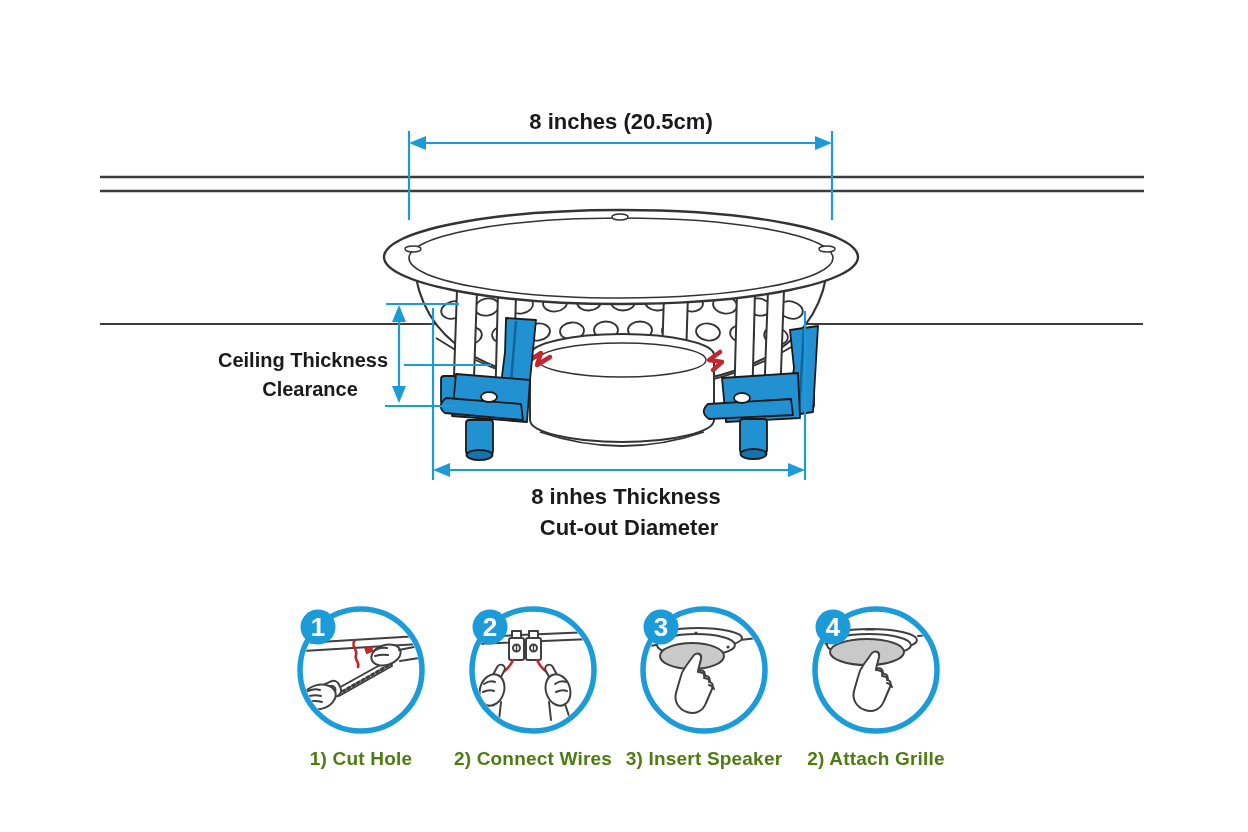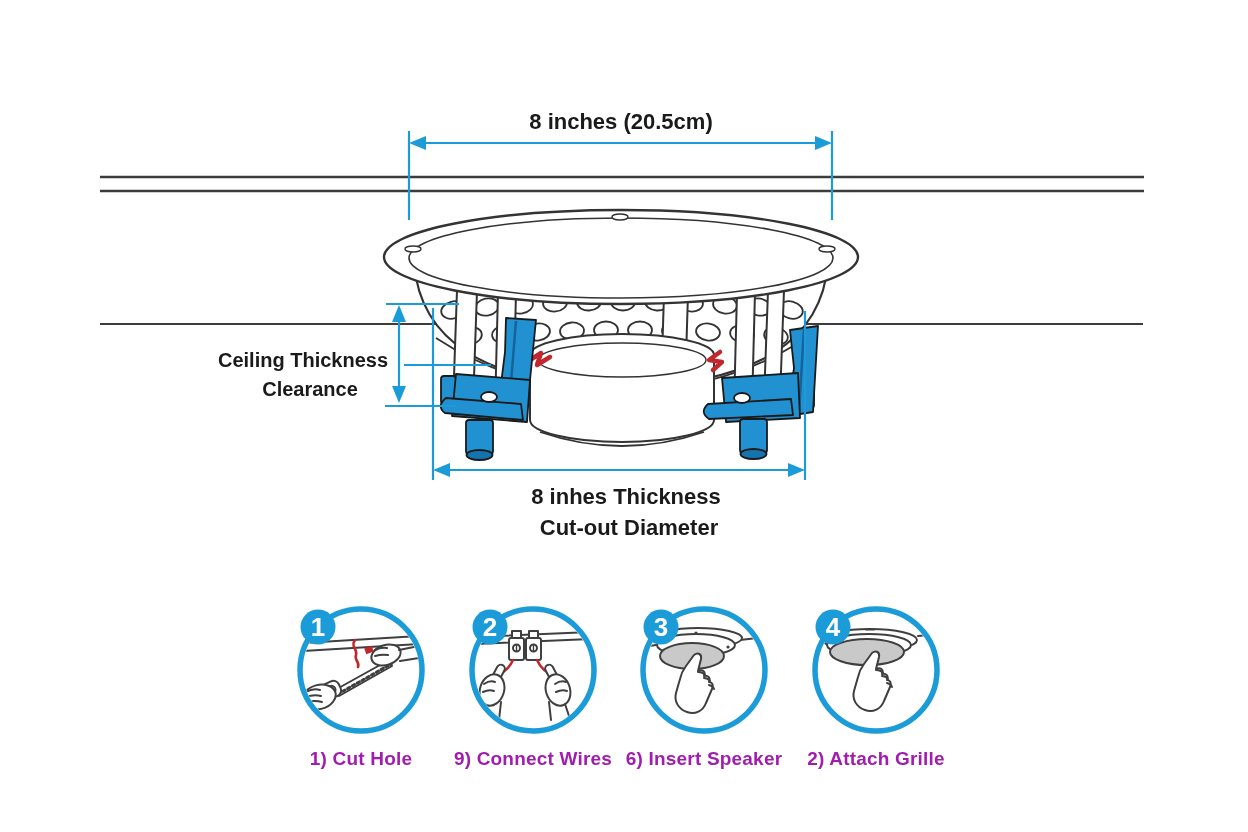--- a/index.html
+++ b/index.html
@@ -1,20 +1,20 @@
 <!DOCTYPE html>
 <html><head>
 <meta charset="utf-8">
 <style>
   html,body{margin:0;padding:0;background:#fff;}
   body{font-family:"Liberation Sans",sans-serif;}
   #canvas{position:relative;width:1248px;height:832px;background:#ffffff;overflow:hidden;margin-top:8px;}
   #main-diagram{position:absolute;left:0;top:0;}
   .step-block{position:absolute;top:592px;width:172px;text-align:center;}
-  .step-label{margin-top:4px;font-size:19px;font-weight:700;color:#a21caf;letter-spacing:0.2px;white-space:nowrap;}
+  .step-label{margin-top:4px;font-size:19px;font-weight:700;color:#4d7c0f;letter-spacing:0.2px;white-space:nowrap;}
   svg text{font-family:"Liberation Sans",sans-serif;}
   .dim-text{font-size:22px;font-weight:700;fill:#1a1a1a;}
   .side-text{font-size:20px;font-weight:700;fill:#1a1a1a;}
   .badge-num{font-size:26px;font-weight:700;fill:#ffffff;}
 </style>
 </head>
 <body>
 
 <div id="canvas">
 
@@ -209,21 +209,21 @@
         <g>
           <rect x="85" y="64" width="8" height="20" rx="4" fill="#ffffff" transform="rotate(-28 89 74)"></rect>
           <ellipse cx="95" cy="90" rx="12" ry="16" fill="#ffffff" transform="rotate(-18 95 90)"></ellipse>
           <path d="M92,84 q6,-4 11,-2 M93,92 q6,-3 11,-1"></path>
           <path d="M102,104 L108,122 M86,102 L88,120"></path>
         </g>
       </g>
       <circle cx="27" cy="27" r="17.5" fill="#1b9cd8"></circle>
       <text class="badge-num" x="27" y="36" text-anchor="middle">2</text>
     </svg>
-    <div class="step-label">9) Connect Wires</div>
+    <div class="step-label">2) Connect Wires</div>
   </div>
 
   <div class="step-block" style="left:618px;">
     <svg width="140" height="140" viewBox="0 0 140 140">
       <defs>
           <clipPath id="c3">
             <circle cx="70" cy="70" r="58"></circle>
           </clipPath>
         </defs>
       <circle cx="70" cy="70" r="61" fill="#ffffff" stroke="#1b9cd8" stroke-width="5.5"></circle>
@@ -237,21 +237,21 @@
         <circle cx="62" cy="33" r="1.6" fill="#3f3f3f" stroke="none"></circle>
         <ellipse cx="58" cy="56" rx="32" ry="13" fill="#c9c9c9"></ellipse>
         <g>
           <path d="M60,55 c4,-3 8,-1 7,4 l-3,12 c5,-2 8,1 6,5 c4,-1 7,2 5,6 c3,0 5,3 3,7 l-6,14 c-3,8 -11,12 -19,9 c-9,-3 -13,-11 -11,-19 l4,-14 c1,-5 3,-9 6,-13 z" fill="#ffffff"></path>
           <path d="M64,72 q5,0 7,3 M70,78 q4,0 6,3 M75,85 q4,1 5,4"></path>
         </g>
       </g>
       <circle cx="27" cy="27" r="17.5" fill="#1b9cd8"></circle>
       <text class="badge-num" x="27" y="36" text-anchor="middle">3</text>
     </svg>
-    <div class="step-label">6) Insert Speaker</div>
+    <div class="step-label">3) Insert Speaker</div>
   </div>
 
   <div class="step-block" style="left:790px;">
     <svg width="140" height="140" viewBox="0 0 140 140">
       <defs>
           <clipPath id="c4">
             <circle cx="70" cy="70" r="58"></circle>
           </clipPath>
         </defs>
       <circle cx="70" cy="70" r="61" fill="#ffffff" stroke="#1b9cd8" stroke-width="5.5"></circle>

